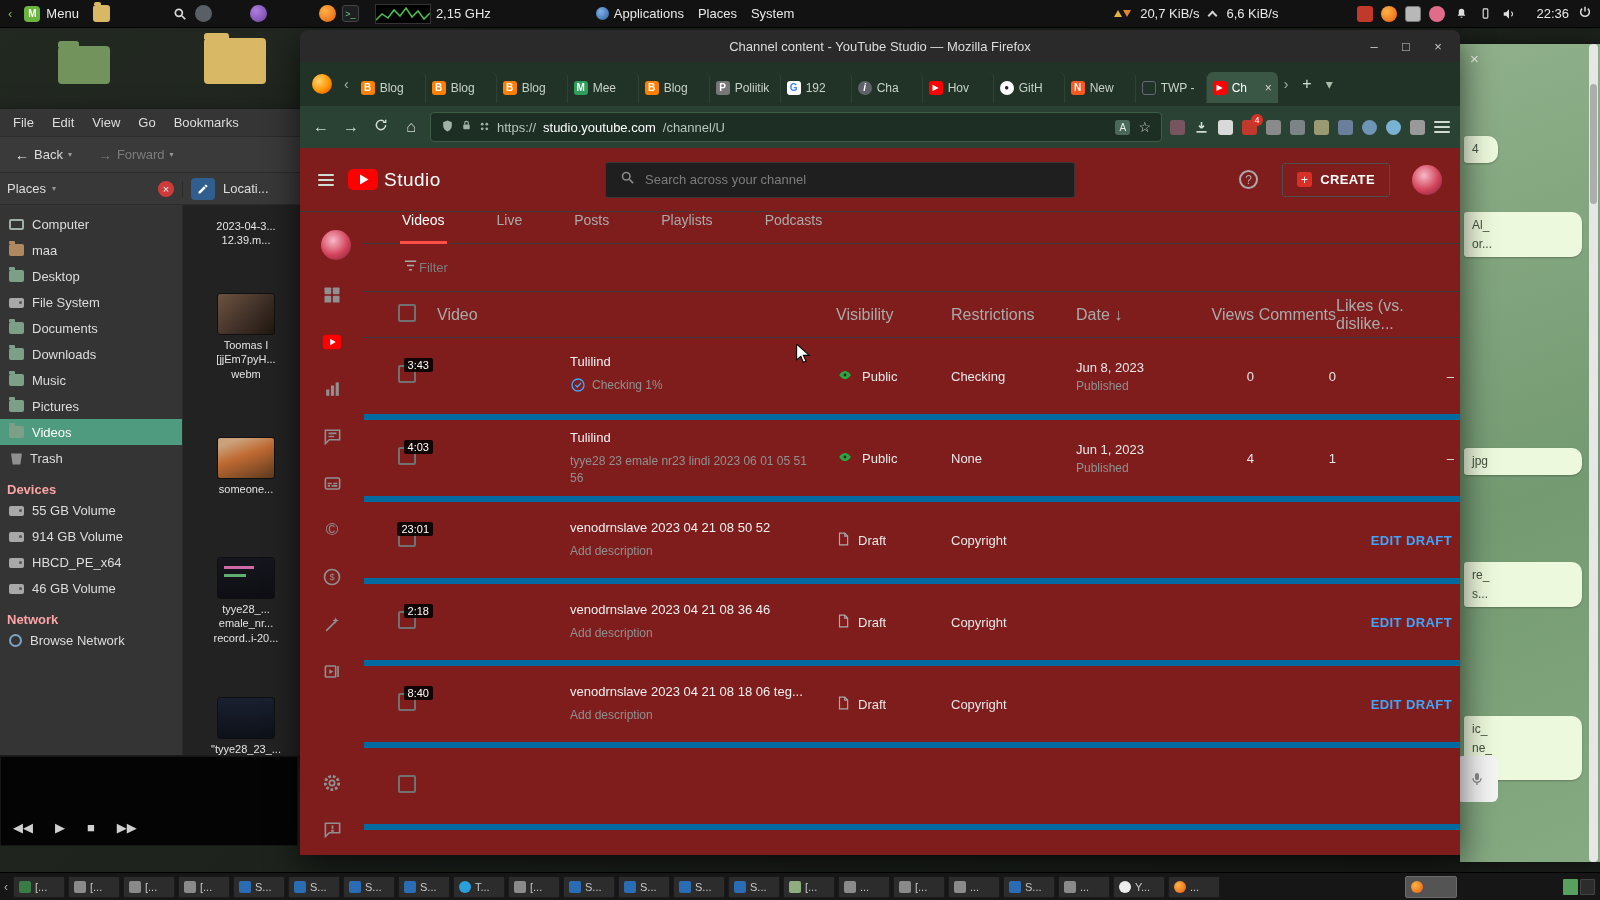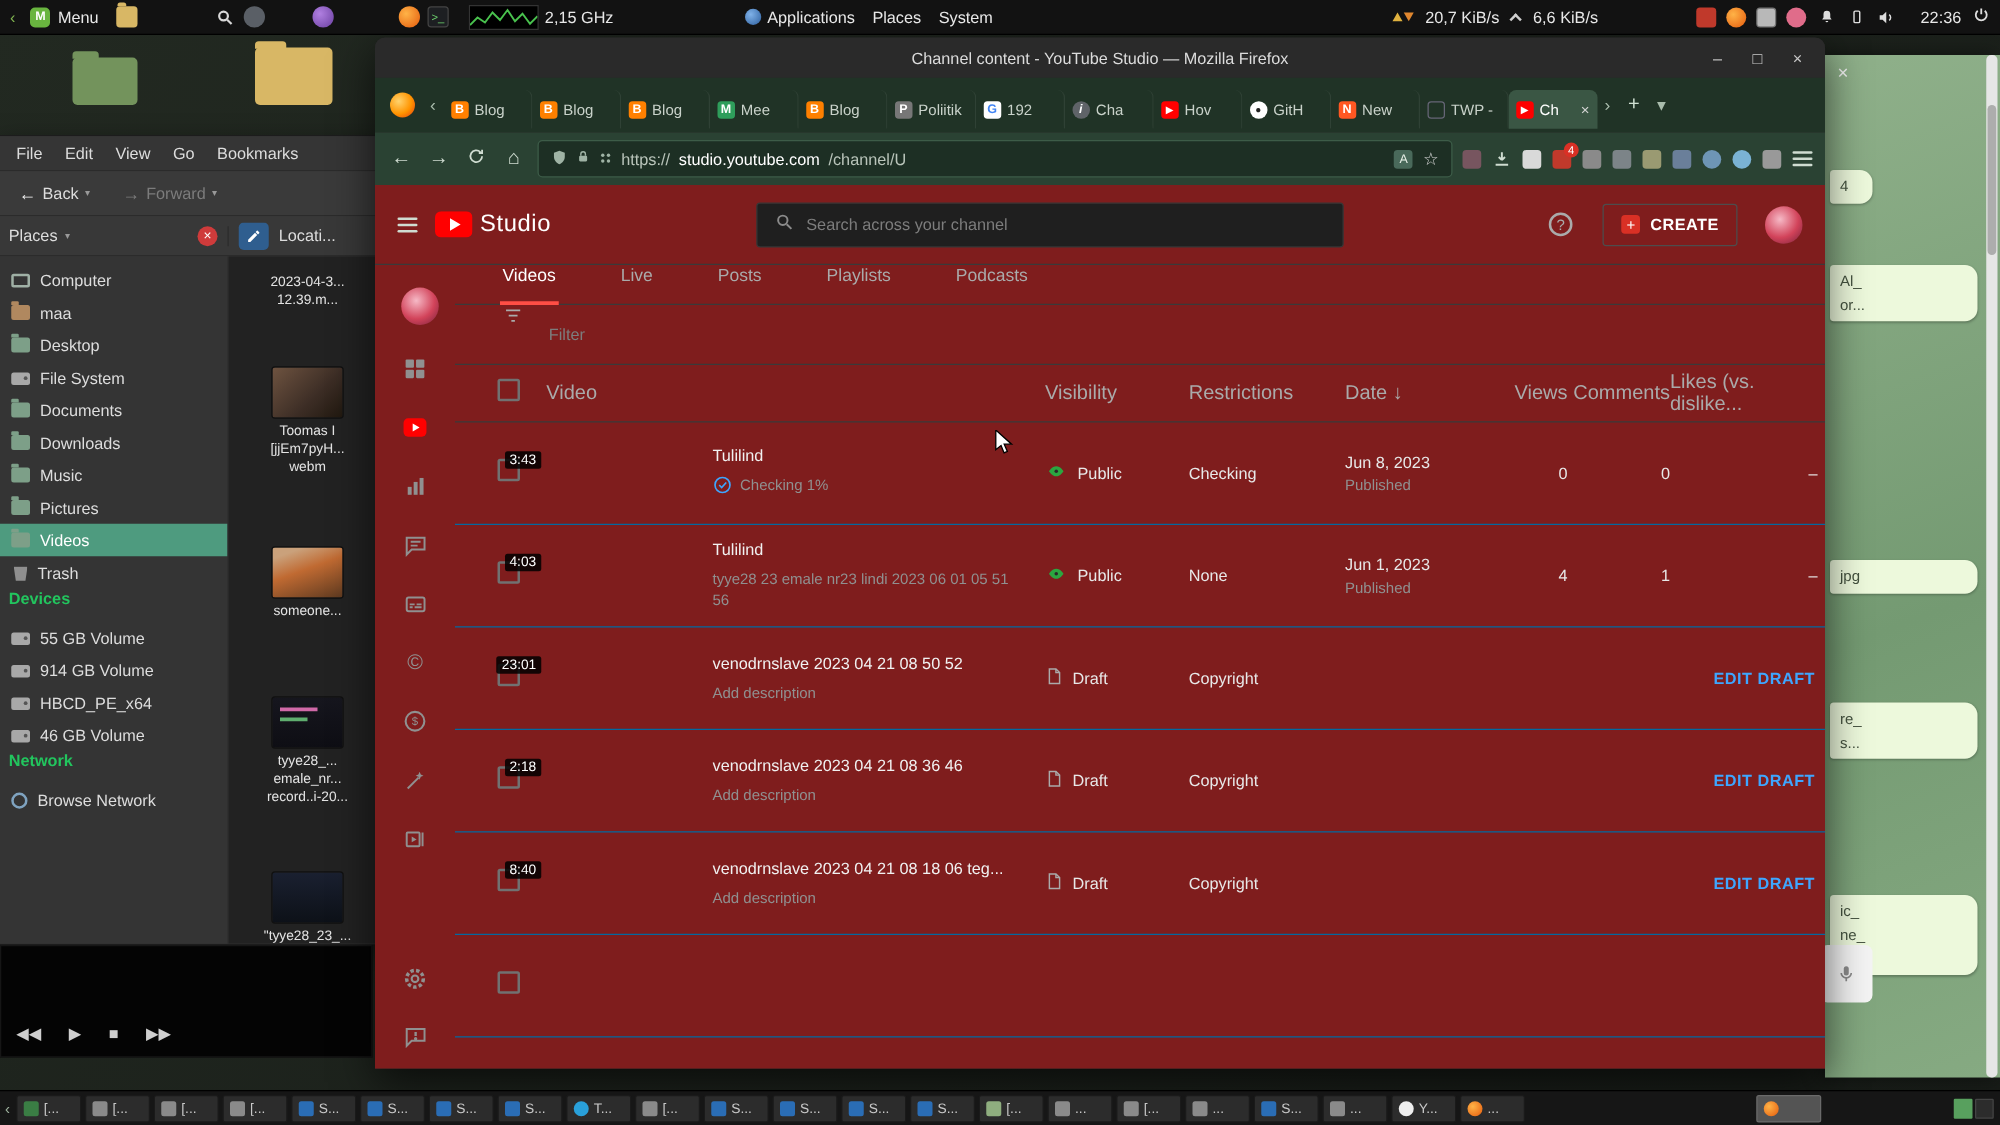--- a/index.html
+++ b/index.html
@@ -88,21 +88,21 @@
 .fm-pathrow{height:32px;display:flex;align-items:center;background:#383838;border-bottom:1px solid #2b2b2b}
 .fm-places{width:184px;flex:none;display:flex;align-items:center;gap:6px;padding:0 8px;border-right:1px solid #2b2b2b}
 .fm-places .carat{font-size:8px;color:#999}
 .close-red{width:16px;height:16px;border-radius:50%;background:#cf3b3b;color:#fff;font-size:11px;display:flex;align-items:center;justify-content:center;margin-left:auto;cursor:pointer}
 .fm-loc{display:flex;align-items:center;gap:8px;padding:0 8px;flex:1;overflow:hidden}
 .pencil-btn{width:24px;height:22px;border-radius:4px;background:#2f5e8f;display:flex;align-items:center;justify-content:center;cursor:pointer;flex:none}
 .fm-body{flex:1;display:flex;overflow:hidden}
 .fm-sidebar{width:184px;flex:none;background:#343434;border-right:1px solid #2b2b2b;padding-top:6px;overflow:hidden}
 .fm-side-item{height:26px;display:flex;align-items:center;gap:8px;padding:0 10px;cursor: pointer;white-space:nowrap}
 .fm-side-item.selected{background:#4e9b7f;color:#fff}
-.fm-side-header{height:26px;display:flex;align-items:flex-start;padding:0 8px;font-weight:bold;color:#22c55e}
+.fm-side-header{height:26px;display:flex;align-items:flex-end;padding:0 8px;font-weight:bold;color:#fca5a5}
 .fi{width:15px;height:12px;flex:none;border-radius:2px}
 .fi-folder{background:#7d9f88;position:relative}
 .fi-folder::before{content:"";position:absolute;top:-3px;left:0;width:6px;height:3px;border-radius:1px 1px 0 0;background:inherit}
 .fi-home{background:#b0885f;position:relative}
 .fi-home::before{content:"";position:absolute;top:-3px;left:0;width:6px;height:3px;border-radius:1px 1px 0 0;background:inherit}
 .fi-monitor{height:11px;background:transparent;border:2px solid #9fb0a5}
 .fi-drive{height:10px;margin-top:1px;background:#a8a8a8;position:relative}
 .fi-drive::after{content:"";position:absolute;right:2px;top:3px;width:3px;height:3px;border-radius:50%;background:#555}
 .fi-trash{height:13px;width:11px;margin-left:2px;background:#8f8f8f;clip-path:polygon(0 15%,100% 15%,85% 100%,15% 100%)}
 .fi-globe{width:13px;height:13px;border:2px solid #7fa3c0;border-radius:50%}
@@ -182,27 +182,27 @@
 .avatar{width:30px;height:30px;border-radius:50%;background:radial-gradient(circle at 40% 35%,#f6b9c6,#d2435a 55%,#75203a);flex:none;cursor:pointer;margin-left:8px}
 .yt-body{flex:1;display:flex;overflow:hidden}
 .yt-side{width:64px;flex:none;display:flex;flex-direction:column;align-items:center;padding:18px 0 14px;gap:23px;overflow:hidden}
 .ys-ic{width:24px;height:24px;display:flex;align-items:center;justify-content:center;cursor:pointer;color:#909090;font-size:17px;flex:none}
 .ys-gear-group{margin-top:auto;display:flex;flex-direction:column;gap:22px;align-items:center}
 .yt-main{flex:1;overflow:hidden;display:flex;flex-direction:column}
 .page-title{font-size:22px;font-weight:500;margin:24px 0 20px 34px;flex:none}
 .yt-tabs{display:flex;gap:48px;padding-left:36px;border-bottom:1px solid #3a3a3a;flex:none}
 .yt-tab{font-size:14px;color:#aaa;padding:0 2px 13px;cursor:pointer}
 .yt-tab.active{color:#fff;font-weight:500;border-bottom:3px solid #ff4e45;margin-bottom:-1px}
-.filter-row{height:48px;flex:none;display:flex;gap:20px;padding-left:38px;border-bottom:1px solid #3a3a3a}
+.filter-row{height:48px;flex:none;display:flex;align-items:center;padding-left:38px;border-bottom:1px solid #3a3a3a}
 .filter-row input{width:420px;background:transparent;border:none;outline:none;color:#ddd;font-size:13px;font-family:inherit}
 .yt-grid{display:grid;grid-template-columns:39px 133px 266px 115px 125px 100px 78px 82px 118px;align-items:center;padding-left:34px}
 .yt-thead{height:46px;flex:none;border-bottom:1px solid #3a3a3a;color:#aaa;font-size:16px}
 .col-r{justify-self:end}
 .yt-rows{flex:1;overflow:hidden}
-.yt-row{height:82px;border-bottom:1px solid #0369a1}
+.yt-row{height:82px;border-bottom:6px solid #0369a1}
 .cb{width:18px;height:18px;border:2px solid #717171;border-radius:2px;display:inline-block;cursor:pointer}
 .vthumb{width:120px;height:68px;border-radius:2px;position:relative;cursor:pointer}
 .th1{background:#0c0c0c}
 .th2{background:linear-gradient(135deg,#b07a80 10%,#8e5560 45%,#5c3340)}
 .th3{background:linear-gradient(115deg,#27407c 38%,#6b8bc0 40%,#8a2a2a 62%,#5e1f1f)}
 .th4{background:linear-gradient(135deg,#3c4a3c,#222b22 70%)}
 .th5{background:linear-gradient(135deg,#55804f 20%,#3a5e3e 55%,#2c4430)}
 .th6{background:linear-gradient(#4a7a5a,#3a5e46)}
 .dur{position:absolute;right:4px;bottom:4px;background:rgba(0,0,0,.85);color:#fff;font-size:11px;padding:1px 4px;border-radius:2px}
 .vtitle{font-size:13px;color:#f1f1f1;white-space:nowrap;overflow:hidden;text-overflow:ellipsis;padding-right:14px;cursor:pointer}

